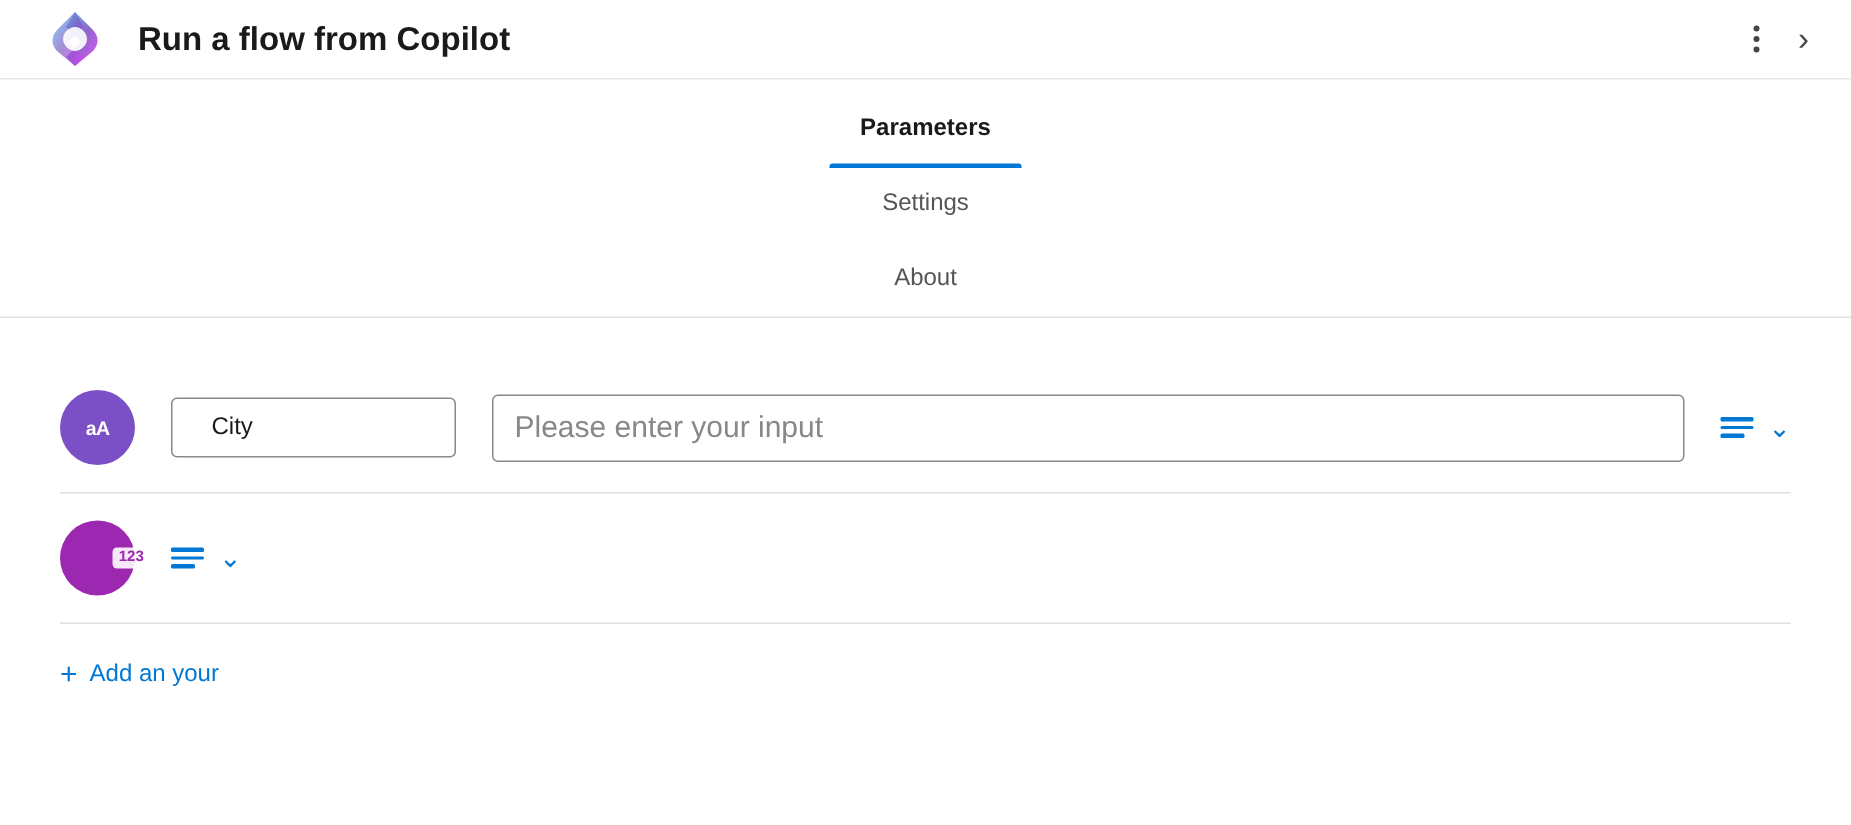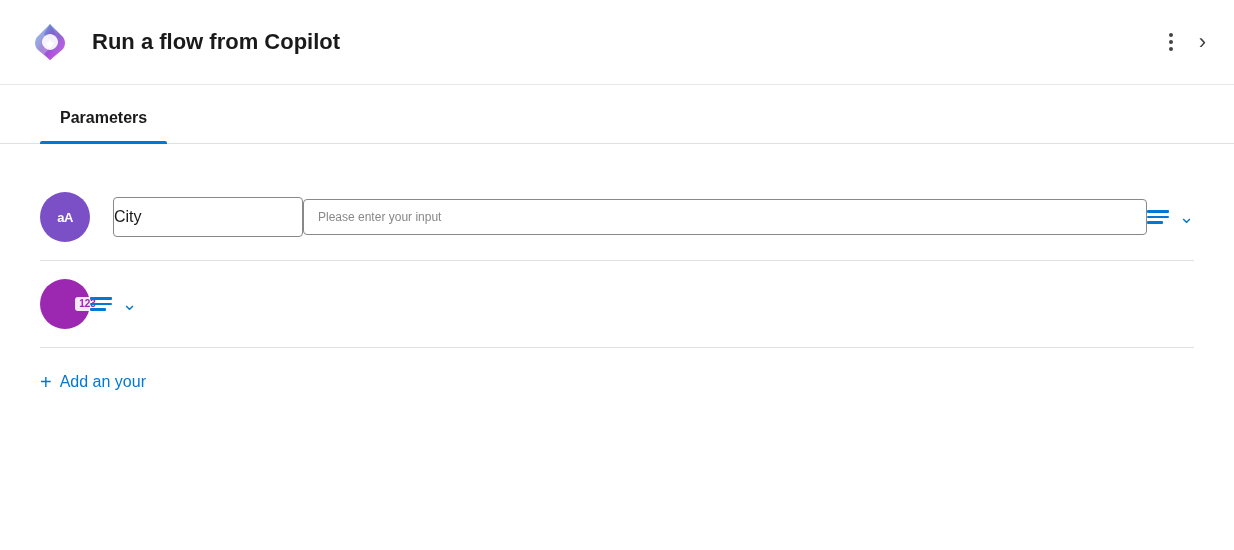--- a/index.html
+++ b/index.html
@@ -9,21 +9,21 @@
       color: #1a1a1a;
       width: 1234px;
       min-height: 550px;
       overflow: hidden;
     }
 
     
     .header {
       display: flex;
       align-items: center;
-      padding: 16px 24px;
+      padding: 0 24px;
       border-bottom: 1px solid #e8e8e8;
       position: relative;
     }
     .logo-container {
       width: 52px;
       height: 52px;
       margin-right: 16px;
       display: flex;
       align-items: center;
       justify-content: center;
@@ -73,20 +73,21 @@
     }
 
     
     .tabs {
       display: flex;
       align-items: center;
       padding: 0 40px;
       gap: 0;
       border-bottom: 1px solid #e0e0e0;
       margin-top: 8px;
+      flex-direction: column;
     }
     .tab {
       padding: 16px 20px;
       font-size: 16px;
       cursor: pointer;
       color: #555;
       font-weight: 400;
       border: none;
       background: none;
       position: relative;
@@ -109,21 +110,21 @@
 
     
     .content {
       padding: 30px 40px;
     }
 
     
     .param-row {
       display: flex;
       align-items: center;
-      gap: 0;
+      gap: 24px;
       padding: 18px 0;
       border-bottom: 1px solid #e0e0e0;
     }
     .param-row:last-of-type {
       border-bottom: 1px solid #e0e0e0;
     }
 
     .avatar {
       width: 50px;
       height: 50px;
@@ -161,35 +162,34 @@
       border-radius: 3px;
       padding: 2px 4px;
       font-size: 10px;
       font-weight: 700;
       line-height: 1;
     }
 
     .param-name-box {
       border: 1.5px solid #888;
       border-radius: 4px;
-      padding: 10px 0;
+      padding: 10px 26px;
       font-size: 16px;
       color: #1a1a1a;
       min-width: 190px;
       max-width: 220px;
       background: white;
-      margin-left: 23px;
     }
 
     .param-input {
       flex: 1;
       border: 1.5px solid #888;
       border-radius: 4px;
       padding: 10px 14px;
-      font-size: 12px;
+      font-size: 20px;
       color: #6d28d9;
       background: white;
       font-family: inherit;
     }
     .param-input::placeholder {
       color: #888;
     }
 
     .row-actions {
       display: flex;
@@ -267,20 +267,22 @@
         <div class="dot"></div>
         <div class="dot"></div>
       </div>
     </button>
     <button class="icon-btn chevron-left" title="Collapse">›</button>
   </div>
 </div>
 
 <div class="tabs">
   <button class="tab active">Parameters</button>
+  <button class="tab">Settings</button>
+  <button class="tab">About</button>
 </div>
 
 <div class="content">
 
   <div class="param-row">
     <div class="avatar avatar-text">
       <span class="avatar-icon-text">aA</span>
     </div>
     <div class="param-name-box">City</div>
     <input class="param-input" type="text" placeholder="Please enter your input" style="">

